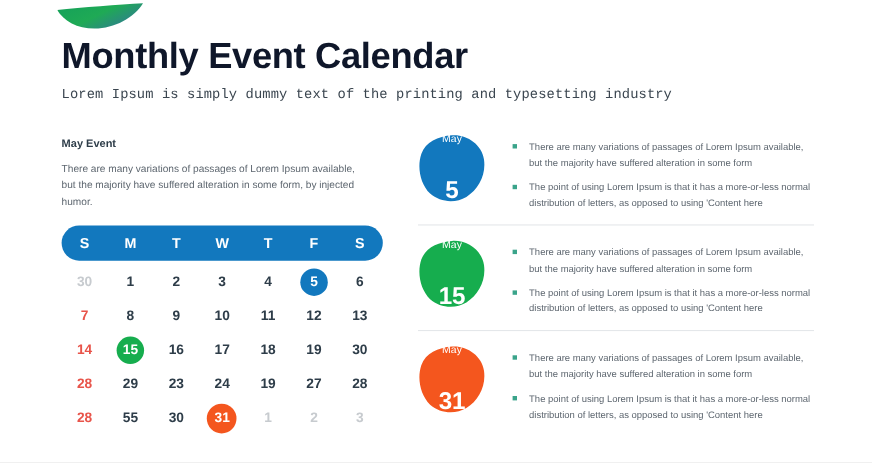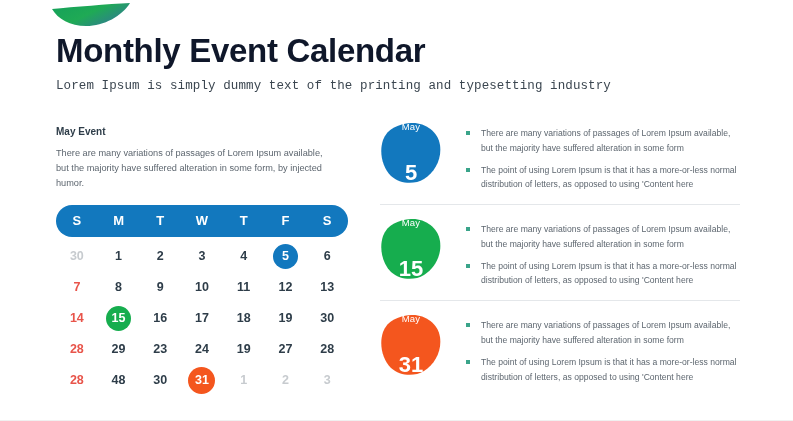--- a/index.html
+++ b/index.html
@@ -213,21 +213,21 @@
           <div class="day sun">28</div>
           <div class="day">29</div>
           <div class="day">23</div>
           <div class="day">24</div>
           <div class="day">19</div>
           <div class="day">27</div>
           <div class="day">28</div>
         </div>
         <div class="week">
           <div class="day sun">28</div>
-          <div class="day">48</div>
+          <div class="day">55</div>
           <div class="day">30</div>
           <div class="day mark-orange"><span class="pill">31</span></div>
           <div class="day muted">1</div>
           <div class="day muted">2</div>
           <div class="day muted">3</div>
         </div>
       </div>
   </div>
 
   <div class="events" id="events">

